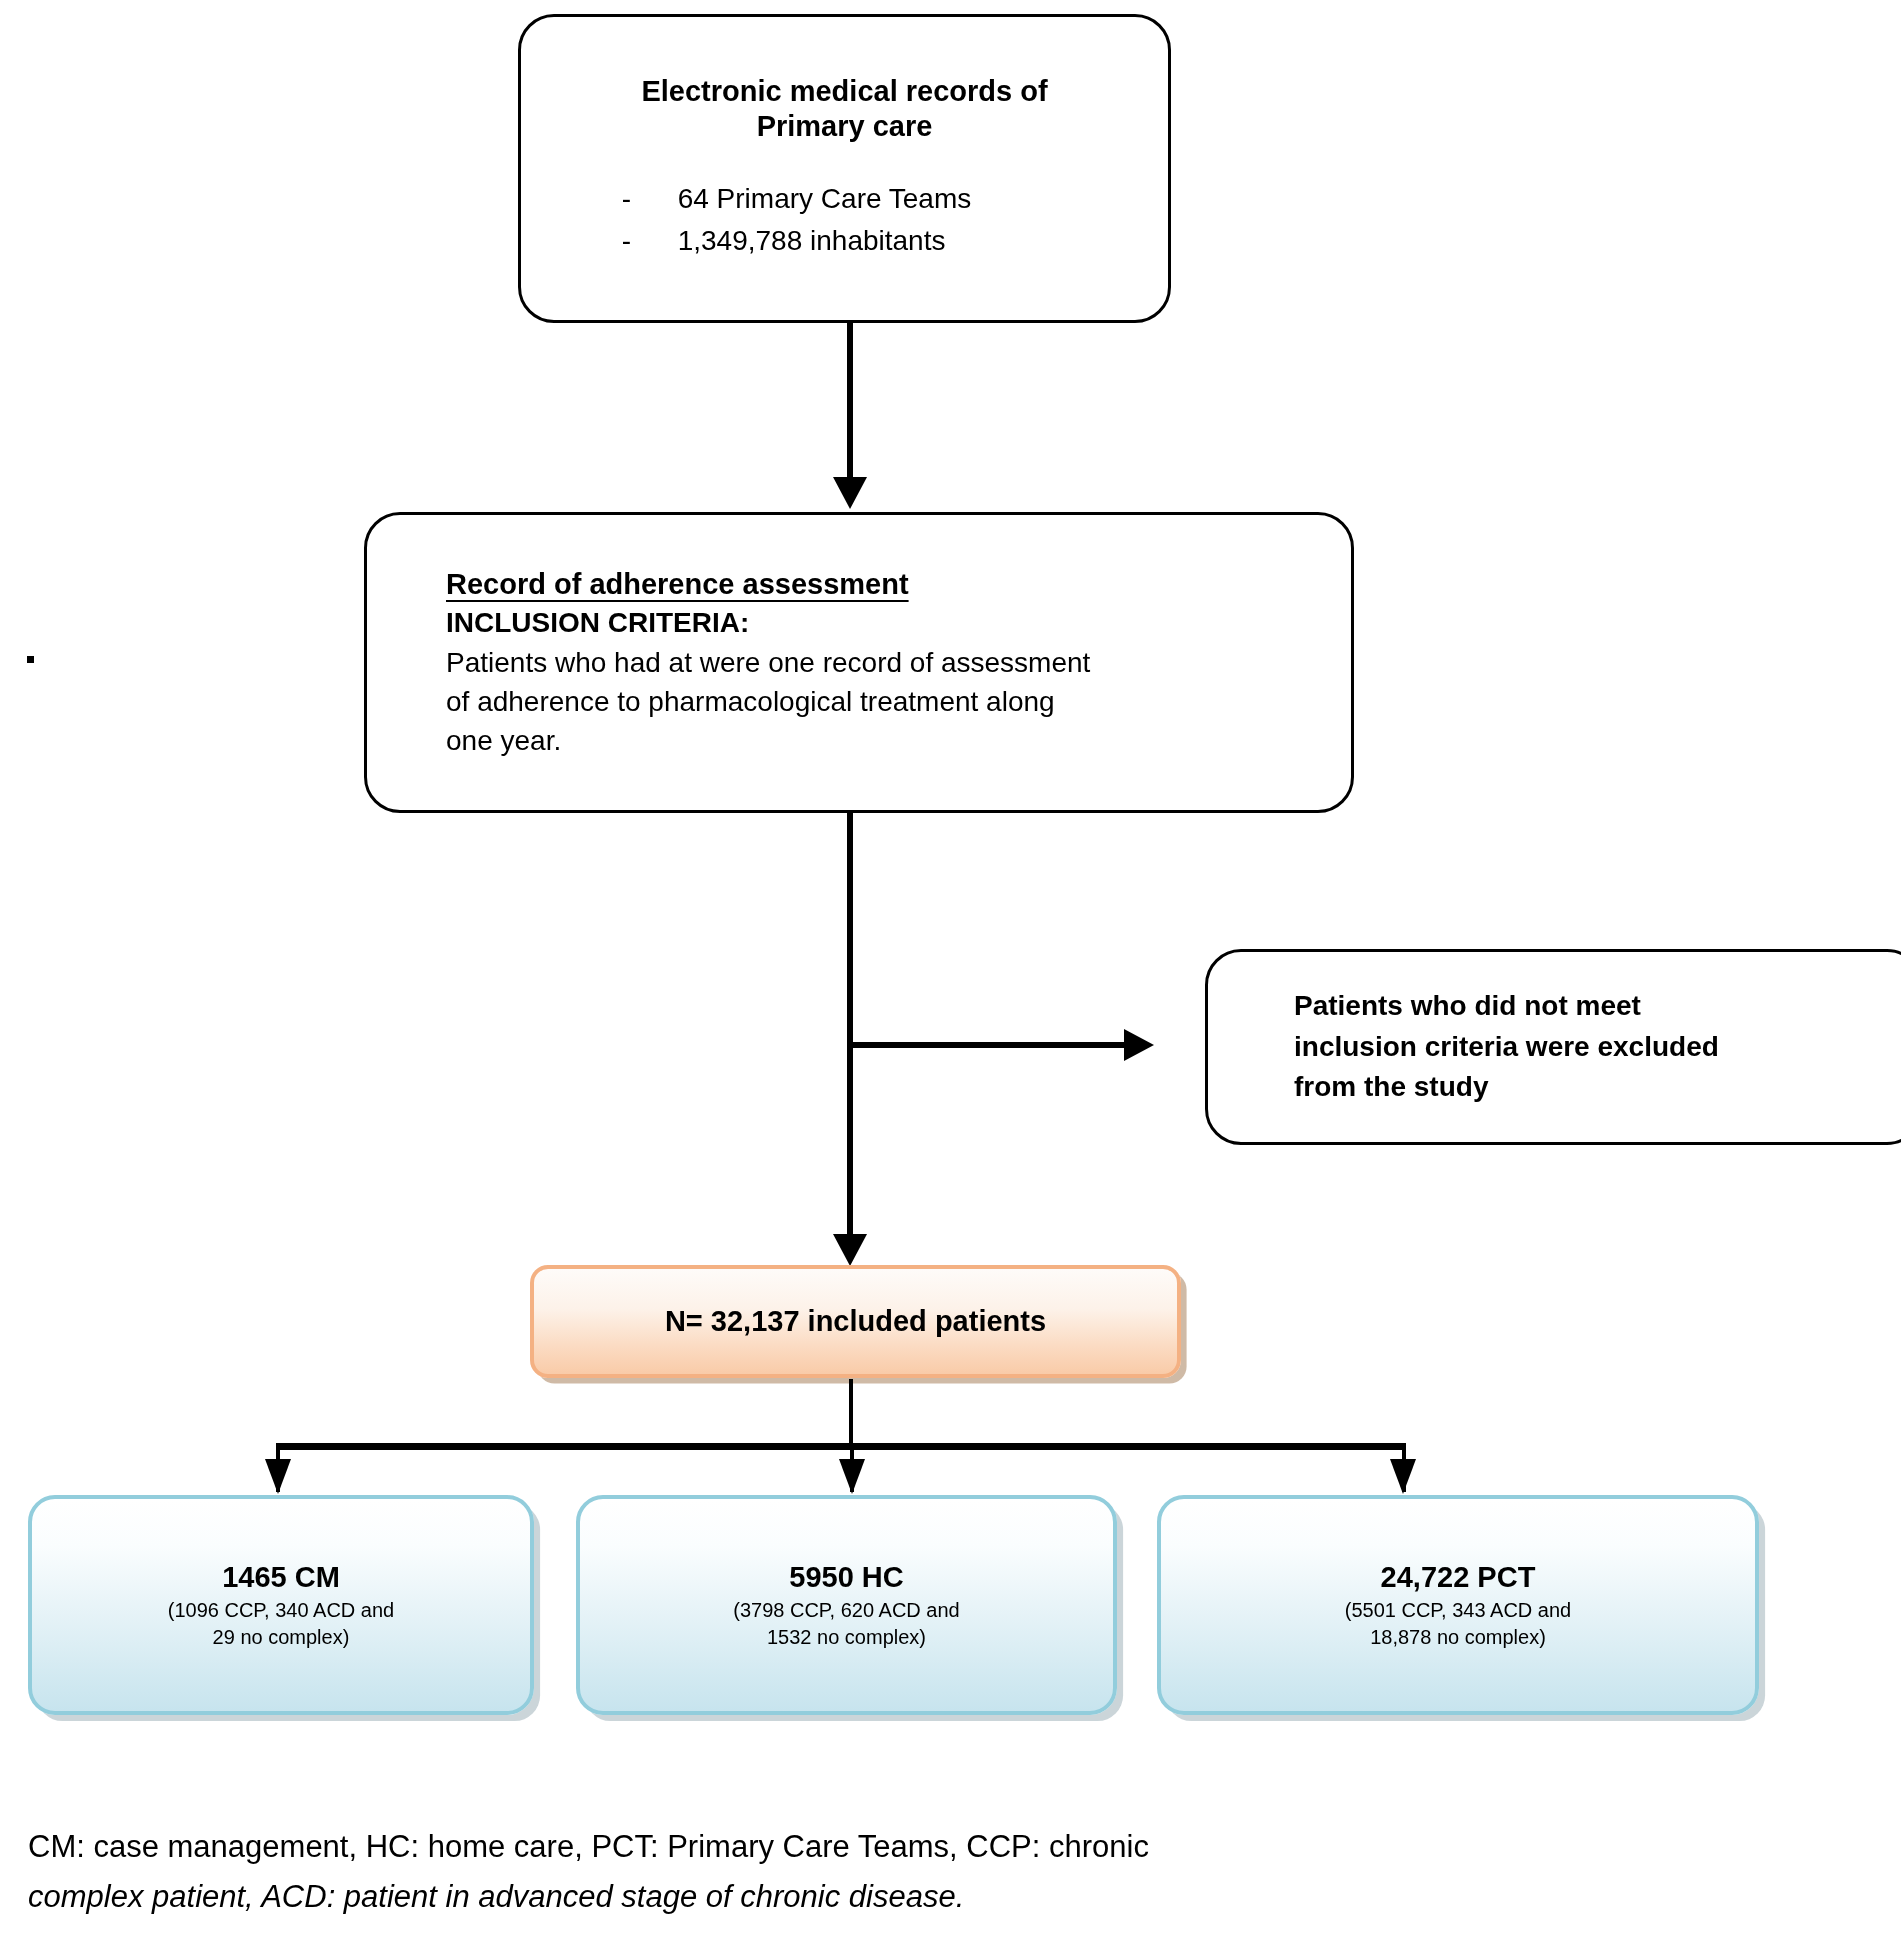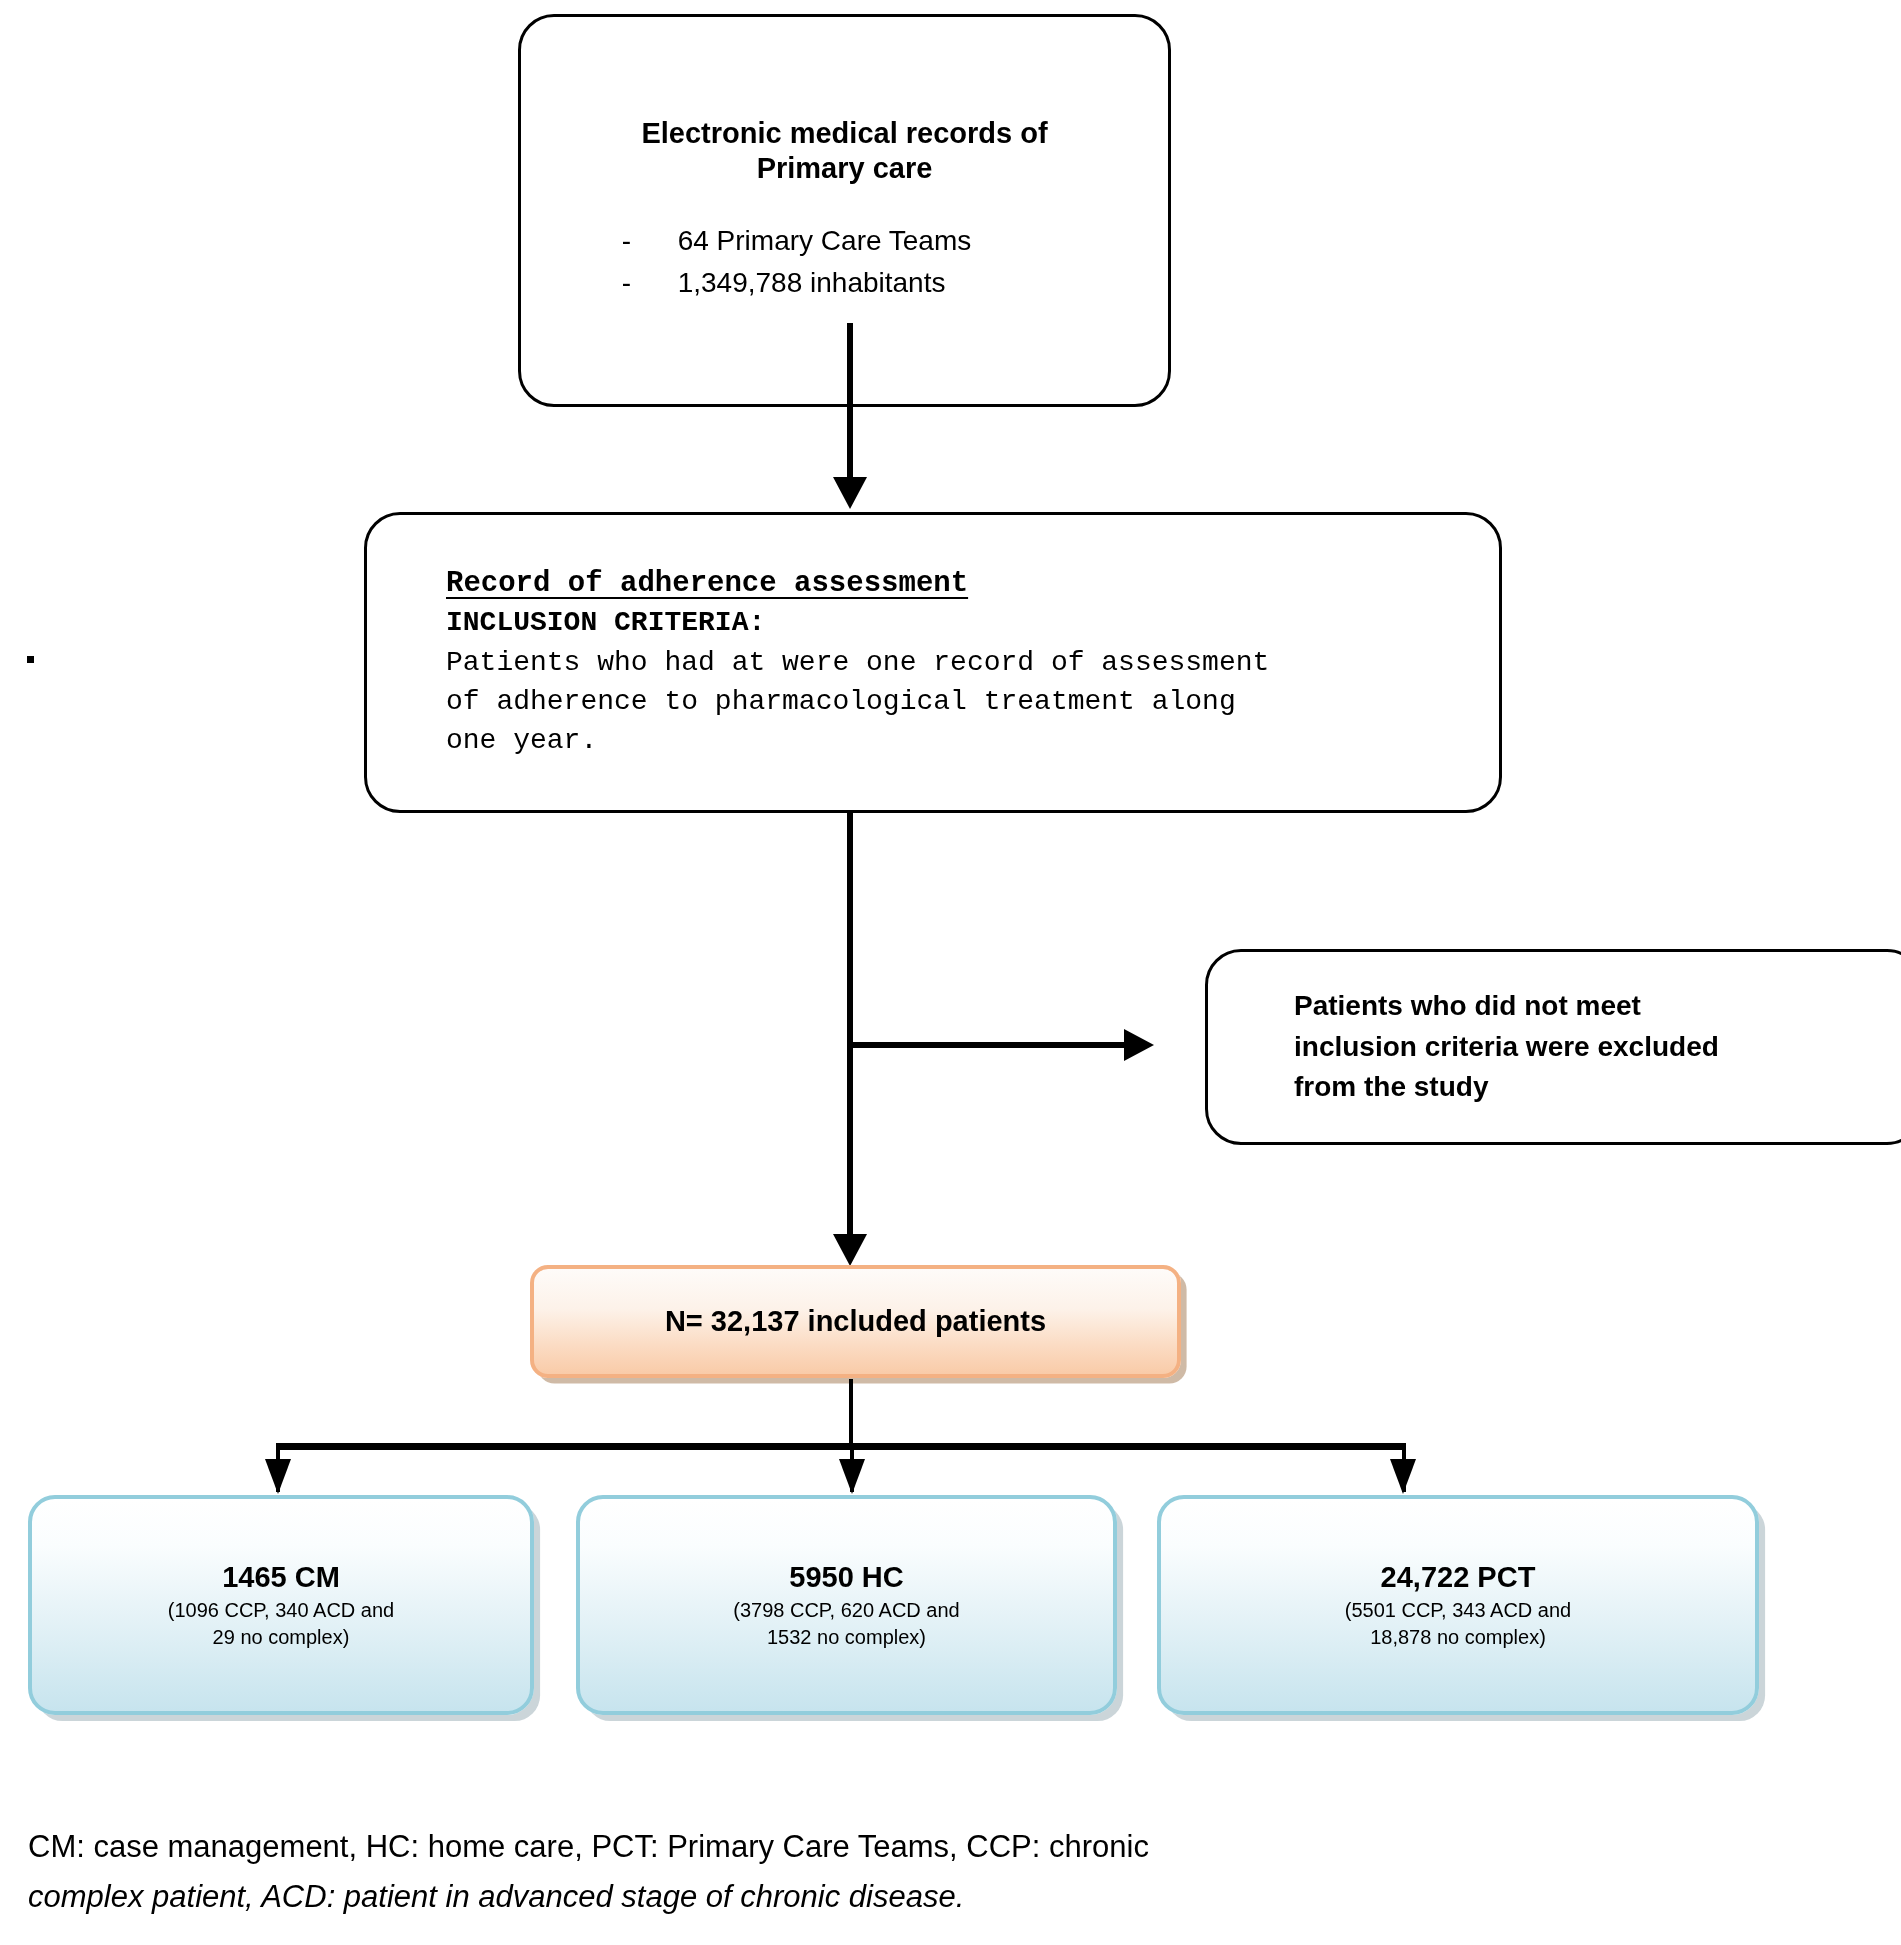--- a/index.html
+++ b/index.html
@@ -12,30 +12,30 @@
   .canvas{position:absolute;left:0;top:0;width:1902px;height:1946px;}
 
   
   .node{position:absolute;box-sizing:border-box;display:flex;
         flex-direction:column;justify-content:center;}
   .node-plain{
     border:3.3px solid #000000;border-radius:36px;background:#ffffff;
   }
 
   
-  #box-source{left:518px;top:14px;width:653px;height:393px;
+  #box-source{left:518px;top:14px;width:653px;height:309px;
      align-items:center;padding:0 18.7px;}
   #box-source .hdr{font-size:29px;line-height:1.22;font-weight:bold;text-align:center;}
   #box-source .bullets{margin-top:33px;width:100%;padding-left:82px;box-sizing:border-box;}
   #box-source .bl{display:flex;font-size:28px;line-height:1.52;}
   #box-source .bl .dash{width:56px;flex:0 0 56px;}
 
   
-  #box-criteria{left:364px;top:512px;width:1138px;height:301px;
-     align-items:flex-start;padding:0 4px 0 79px;font-family:Liberation Mono, monospace;}
+  #box-criteria{left:364px;top:512px;width:990px;height:301px;
+     align-items:flex-start;padding:0 4px 0 79px;}
   #box-criteria .ul{font-size:29px;font-weight:bold;text-decoration:underline;
      text-underline-offset:5.6px;line-height:1.32;}
   #box-criteria .sub{font-size:28px;font-weight:bold;line-height:1.42;}
   #box-criteria .body{font-size:28px;line-height:1.40;max-width:835px;}
 
   
   #box-excluded{left:1157px;top:949px;width:718px;height:196px;
      align-items:flex-start;padding:0 0 0 86px;margin-left:48px;}
   #box-excluded .body{font-size:28px;font-weight:bold;line-height:1.45;max-width:565px;}
 

